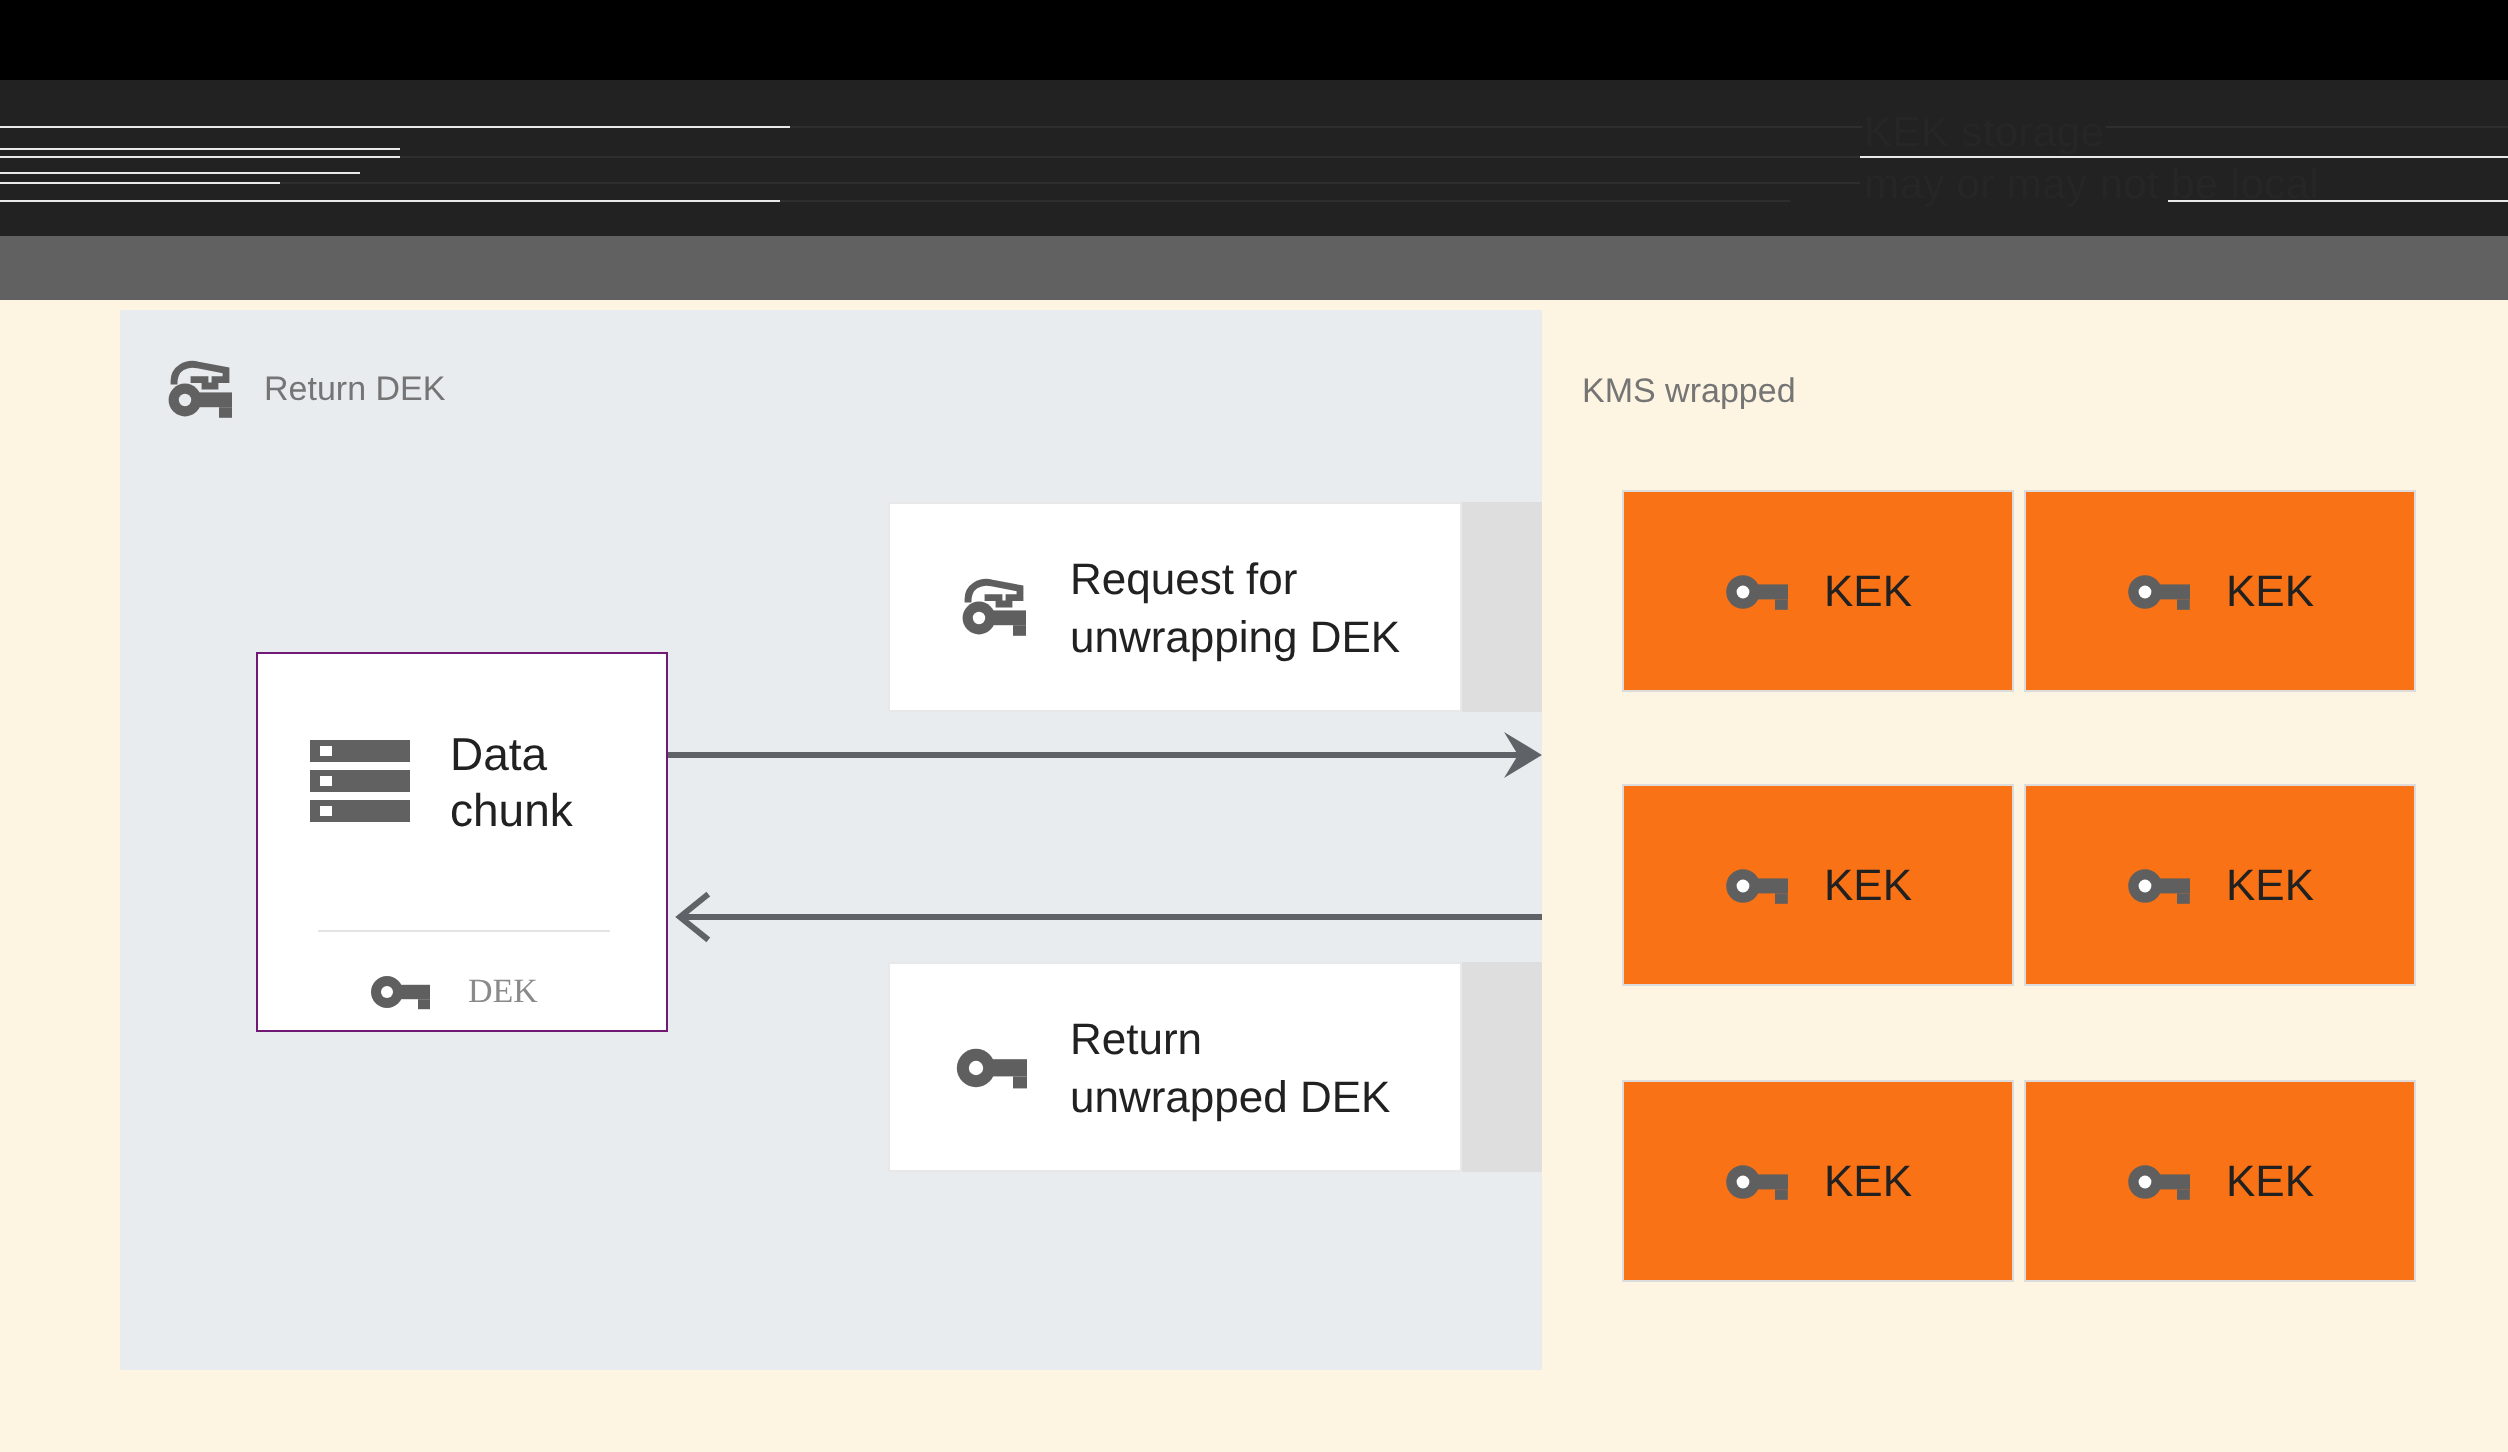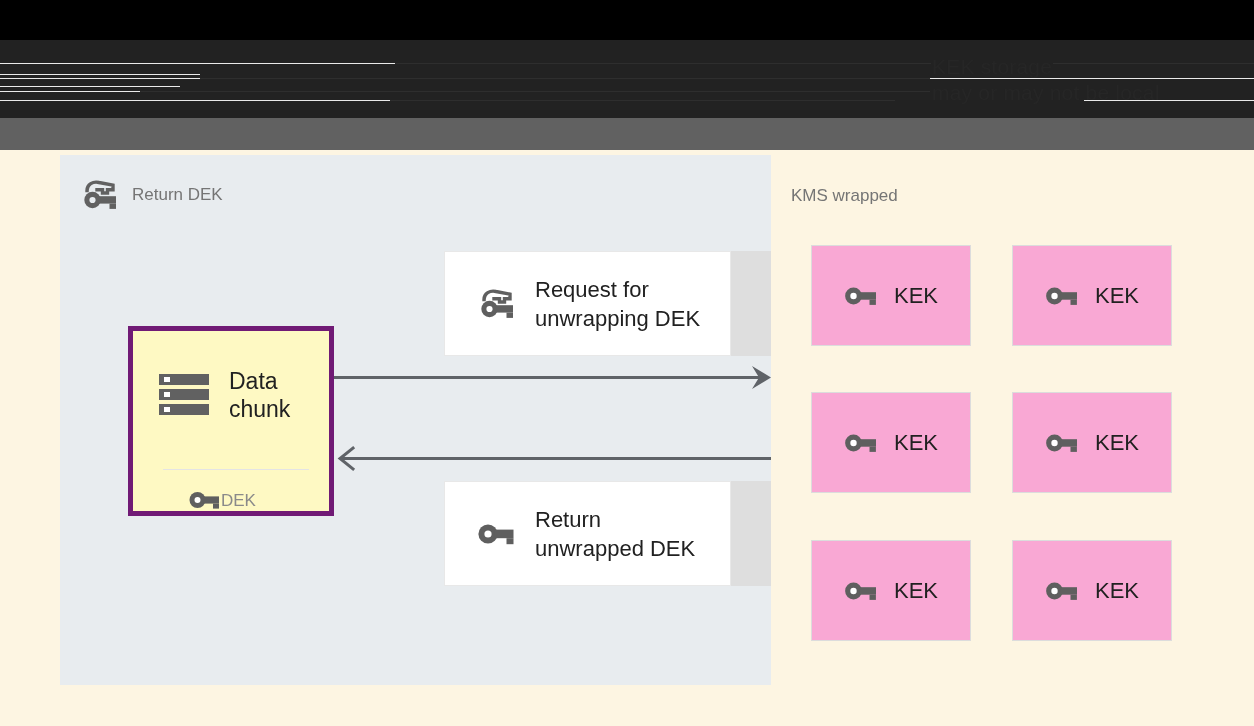--- a/index.html
+++ b/index.html
@@ -52,34 +52,34 @@
     line-height:20px;
     white-space:nowrap;
   }
   .title-left{left:132px;top:185px;}
   .title-right{left:791px;top:186px;}
 
   .hdr-icon{position:absolute;left:80px;top:180px;width:38px;height:30px;}
 
   
   .card{
-    position:absolute;background:#fef9c3;border:5px solid #701a75;box-sizing:border-box;
+    position:absolute;background:#ffffff;border:1px solid #701a75;box-sizing:border-box;
   }
   .card-datachunk{left:128px;top:326px;width:206px;height:190px;}
   .dc-row{
     position:absolute;left:24px;top:36px;display:flex;align-items:center;gap:18px;
   }
   .dc-label{
     color:#212121;font-size:23px;line-height:28px;white-space:pre-line;
   }
   .dc-divider{
     position:absolute;left:30px;top:138px;width:146px;height:1px;background:#e4e4e4;
   }
   .dek-row{
-    position:absolute;left:56px;top:158px;display:flex;align-items:flex-end;gap:0;
+    position:absolute;left:56px;top:158px;display:flex;align-items:center;gap:17px;font-family:Liberation Serif, serif;
   }
   .dek-label{color:#8a8a8a;font-size:17px;line-height:20px;}
 
   
   .msg-strip{position:absolute;background:#dedede;}
   .strip-top{left:730px;top:251px;width:41px;height:105px;}
   .strip-bot{left:730px;top:481px;width:41px;height:105px;}
 
   .card-msg{
     position:absolute;width:287px;height:105px;background:#ffffff;border:1px solid #e8e8e8;
@@ -89,21 +89,21 @@
   .card-return{left:444px;top:481px;}
 
   .msg-inner{
     position:absolute;left:32px;top:50%;transform:translateY(-50%);
     display:flex;align-items:center;gap:20px;
   }
   .msg-label{color:#212121;font-size:22px;line-height:29px;white-space:pre-line;}
 
   
   .kek-card{
-    position:absolute;width:160px;height:101px;background:#f9a8d4;border:1px solid #dcdcdc;
+    position:absolute;width:196px;height:101px;background:#f97316;border:1px solid #dcdcdc;
     box-sizing:border-box;
   }
   .kek-inner{
     position:absolute;left:0;right:0;top:50%;transform:translateY(-50%);
     display:flex;align-items:center;justify-content:center;gap:16px;
   }
   .kek-label{color:#212121;font-size:22px;line-height:26px;}
 
   
   .arrow-svg{position:absolute;left:0;top:0;width:1254px;height:726px;pointer-events:none;}

